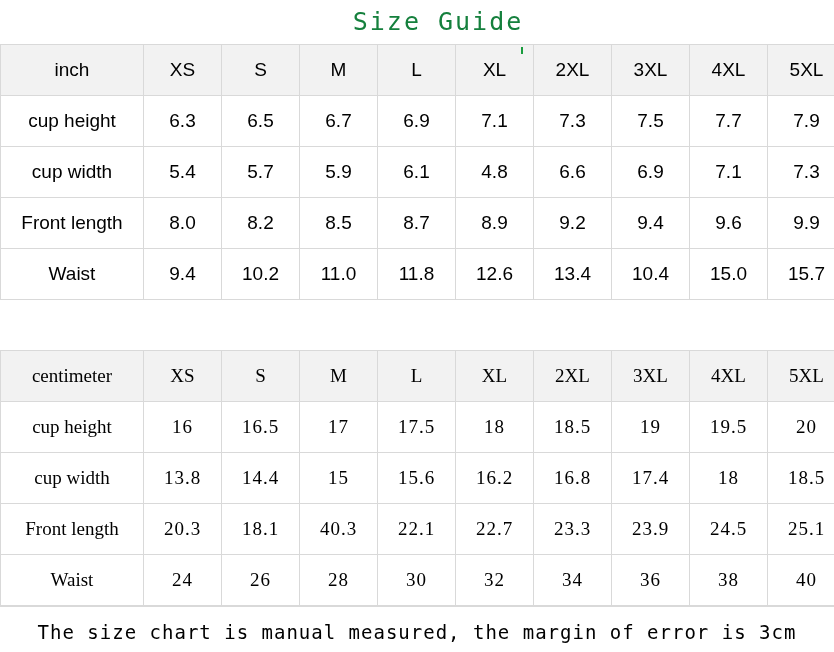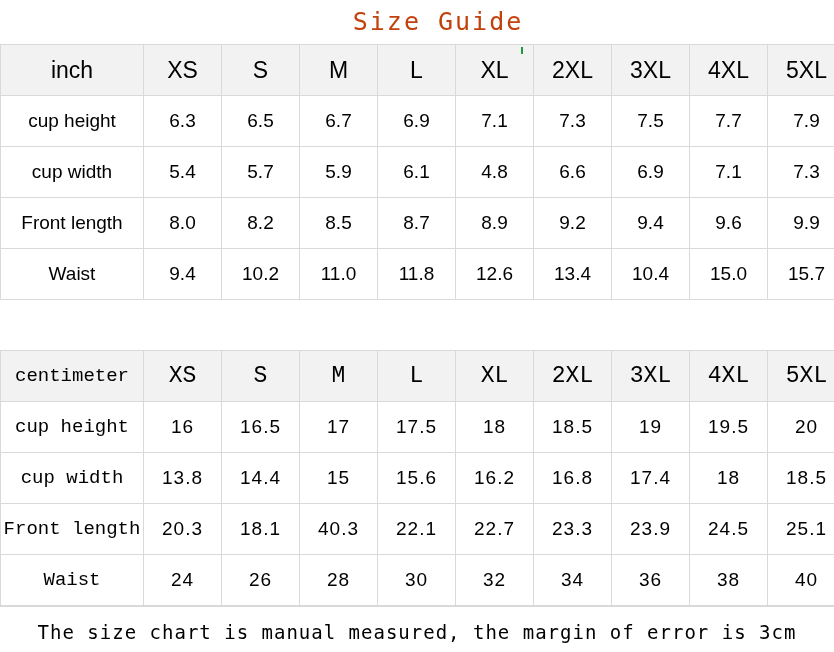--- a/index.html
+++ b/index.html
@@ -20,60 +20,60 @@
     position: relative;
     box-sizing: border-box;
   }
   .title {
     height: 44px;
     line-height: 44px;
     text-align: center;
     font-family: "DejaVu Sans Mono", monospace;
     font-size: 25px;
     letter-spacing: 2px;
-    color: #c2410c;
+    color: #15803d;
     background: #fff;
     padding-left: 42px;
   }
   table.size-table {
     border-collapse: collapse;
     width: 834px;
     table-layout: fixed;
   }
   table.size-table td {
     border: 1px solid #d9d9d9;
     text-align: center;
     vertical-align: middle;
     font-size: 19px;
     color: #000;
     padding: 0;
   }
   table.size-table tr.header-row td {
     background: #f2f2f2;
     height: 50px;
-    font-size: 23px;
+    font-size: 19px;
   }
   table.size-table tr.body-row td {
     height: 50px;
   }
   td.label-cell {
     width: 142px;
     font-size: 19px;
   }
   td.val-cell {
     width: 77px;
   }
   .cm-table td {
-    font-family: Liberation Sans, sans-serif;
+    font-family: Liberation Serif, serif;
     font-size: 16px;
     letter-spacing: 1px;
   }
   .cm-table td.label-cell,
   .cm-table tr.header-row td {
-    font-family: Liberation Mono, monospace;
+    font-family: Liberation Serif, serif;
     font-size: 19px;
     letter-spacing: 0;
     text-align: center;
   }
   .cm-table tr.header-row td.label-cell {
     font-size: 19px;
   }
   .spacer {
     height: 50px;
     background: #ffffff;

